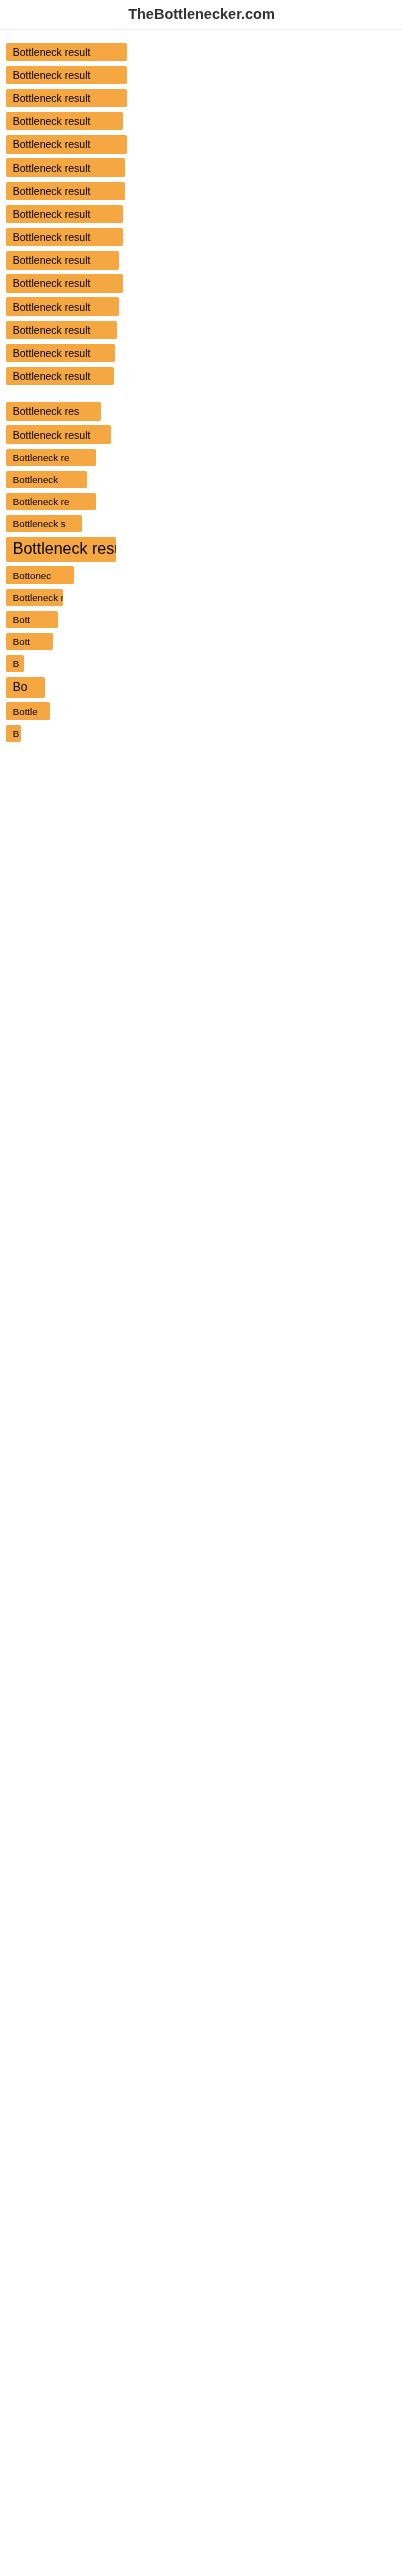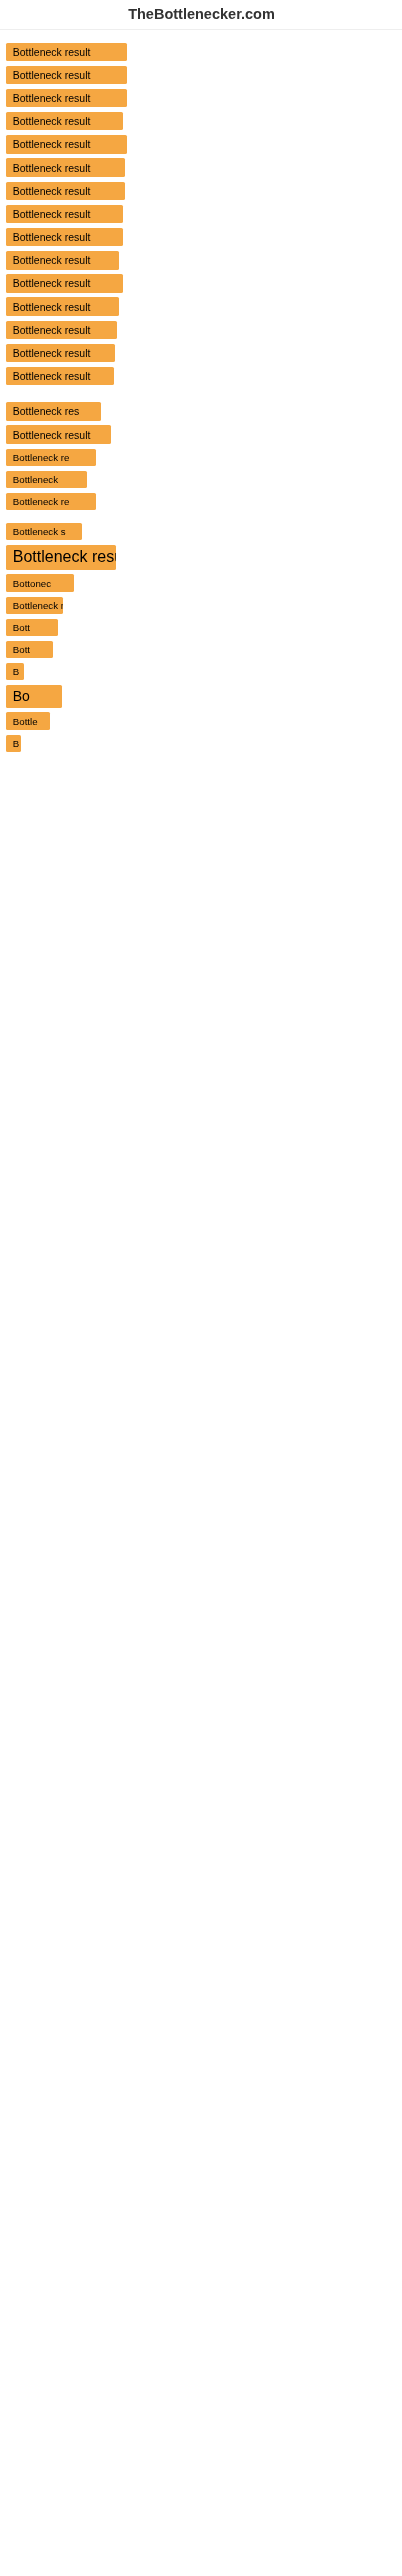--- a/index.html
+++ b/index.html
@@ -60,28 +60,28 @@
     .item-11 .bottleneck-badge { width: 117px; font-size: 10.5px; }
     .item-12 .bottleneck-badge { width: 113px; font-size: 10.5px; }
     .item-13 .bottleneck-badge { width: 111px; font-size: 10.5px; }
     .item-14 .bottleneck-badge { width: 109px; font-size: 10.5px; }
     .item-15 .bottleneck-badge { width: 108px; font-size: 10.5px; }
     .item-16 .bottleneck-badge { width: 95px; font-size: 10.5px; overflow: hidden; margin-top: 12px; }
     .item-17 .bottleneck-badge { width: 105px; font-size: 10.5px; }
     .item-18 .bottleneck-badge { width: 90px; font-size: 9.7px; overflow: hidden; }
     .item-19 .bottleneck-badge { width: 81px; font-size: 9.7px; overflow: hidden; }
     .item-20 .bottleneck-badge { width: 90px; font-size: 9.7px; overflow: hidden; }
-    .item-21 .bottleneck-badge { width: 76px;  font-size: 9.7px; overflow: hidden; margin-top: 8px; }
+    .item-21 .bottleneck-badge { width: 76px;  font-size: 9.7px; overflow: hidden; }
     .item-22 .bottleneck-badge { width: 110px; font-size: 16px; overflow: hidden; }
     .item-23 .bottleneck-badge { width: 68px;  font-size: 9.7px; overflow: hidden; }
     .item-24 .bottleneck-badge { width: 57px; font-size: 9.7px; overflow: hidden; }
     .item-25 .bottleneck-badge { width: 52px;  font-size: 9.7px; overflow: hidden; }
     .item-26 .bottleneck-badge { width: 47px;  font-size: 9.7px; overflow: hidden; }
     .item-27 .bottleneck-badge { width: 17.7px;  font-size: 9.7px; overflow: hidden; }
-    .item-28 .bottleneck-badge { width: 56px;  font-size: 14px; overflow: hidden; }
+    .item-28 .bottleneck-badge { width: 39px;  font-size: 12px; overflow: hidden; }
     .item-29 .bottleneck-badge { width: 44px;  font-size: 9.7px; overflow: hidden; }
     .item-30 .bottleneck-badge { width: 14.5px;  font-size: 9.7px; overflow: hidden; }
 
     .spacer {
       height: 483px;
     }
   </style>
 </head>
 <body>
 

